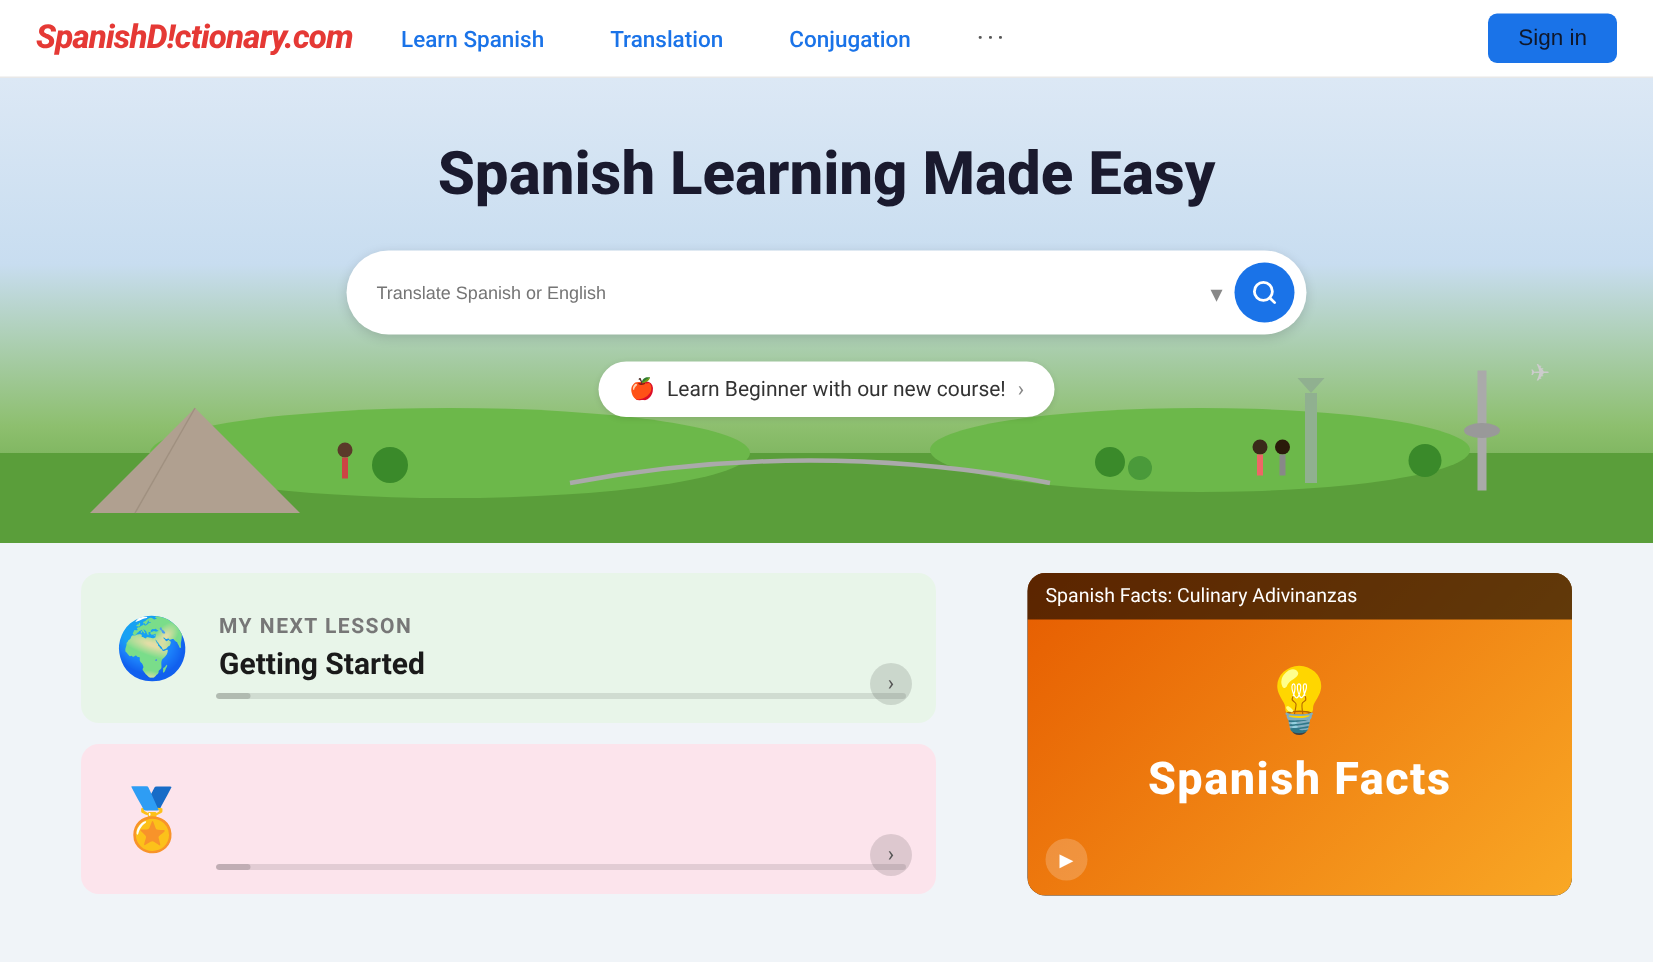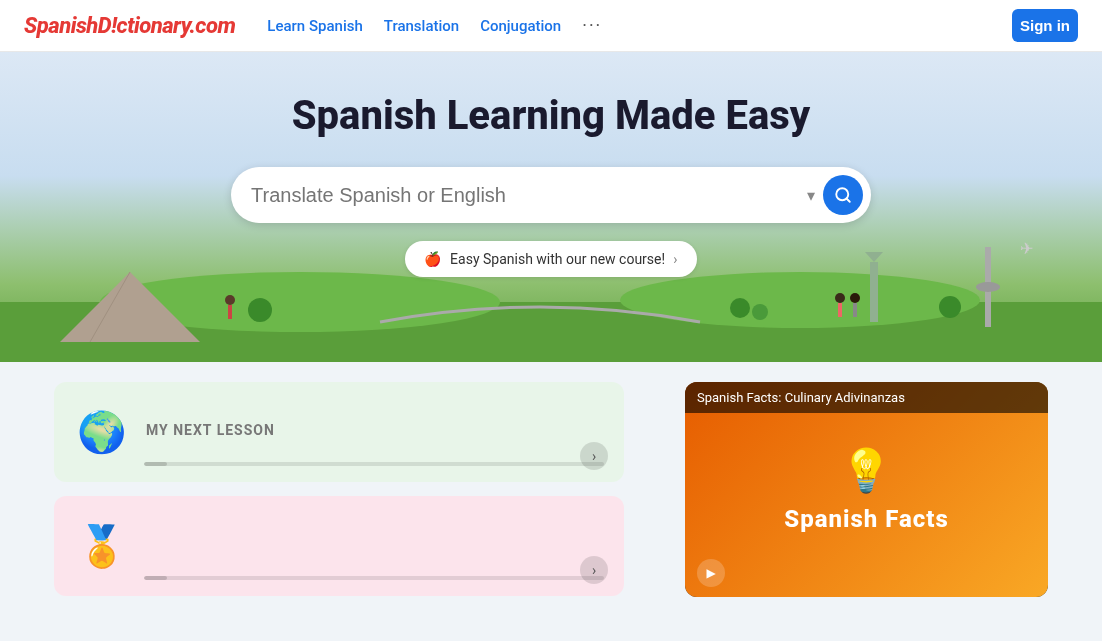--- a/index.html
+++ b/index.html
@@ -21,44 +21,44 @@
       font-weight: 800;
       color: #1a73e8;
       margin-right: 32px;
       letter-spacing: -0.5px;
       font-style: italic;
     }
     .navbar-logo span { color: #e53935; }
     .navbar-links {
       display: flex;
       align-items: center;
-      gap: 21px;
+      gap: 44px;
       flex: 1;
     }
     .navbar-link {
       font-size: 15px;
       color: #1a73e8;
       font-weight: 500;
       cursor: pointer;
       text-decoration: none;
     }
     .navbar-more {
       font-size: 18px;
       color: #555;
       cursor: pointer;
       letter-spacing: 2px;
     }
     .signin-btn {
       background: #1a73e8;
-      color: #ffffff;
+      color: #0f172a;
       border: none;
       border-radius: 6px;
-      padding: 8px 8px;
+      padding: 8px 20px;
       font-size: 15px;
-      font-weight: 700;
+      font-weight: 400;
       cursor: pointer;
     }
 
     
     .hero {
       position: relative;
       background: linear-gradient(180deg, #dce8f5 0%, #c8ddf0 40%, #8dbf6e 75%, #5a9e3a 100%);
       height: 310px;
       overflow: hidden;
       display: flex;
@@ -84,21 +84,21 @@
       padding: 8px 8px 8px 20px;
       width: 640px;
       box-shadow: 0 2px 8px rgba(0,0,0,0.15);
       z-index: 2;
       position: relative;
     }
     .search-input {
       flex: 1;
       border: none;
       outline: none;
-      font-size: 20px;
+      font-size: 12px;
       color: #888;
       background: transparent;
     }
     .search-dropdown {
       color: #888;
       margin-right: 8px;
       cursor: pointer;
       font-size: 16px;
     }
     .search-btn {
@@ -267,21 +267,21 @@
       display: flex;
       flex-direction: column;
       align-items: center;
       gap: 10px;
     }
     .video-icon {
       font-size: 42px;
       color: #fff;
     }
     .video-brand-text {
-      font-size: 24px;
+      font-size: 30px;
       font-weight: 800;
       color: #fff;
       letter-spacing: 1px;
     }
     .video-play-btn {
       position: absolute;
       bottom: 10px;
       left: 12px;
       width: 28px;
       height: 28px;
@@ -318,21 +318,21 @@
     <span class="search-dropdown">▾</span>
     <button class="search-btn">
       <svg width="18" height="18" viewBox="0 0 24 24" fill="none" stroke="white" stroke-width="2.5" stroke-linecap="round" stroke-linejoin="round">
         <circle cx="11" cy="11" r="8"></circle>
         <line x1="21" y1="21" x2="16.65" y2="16.65"></line>
       </svg>
     </button>
   </div>
   <div class="hero-cta">
     <span>🍎</span>
-    <span>Easy Spanish with our new course!</span>
+    <span>Learn Beginner with our new course!</span>
     <span class="hero-cta-arrow">›</span>
   </div>
 
   <svg class="hero-landscape" viewBox="0 0 1102 120" preserveAspectRatio="none" xmlns="http://www.w3.org/2000/svg">
 
     <rect x="0" y="60" width="1102" height="60" fill="#5a9e3a"></rect>
     <ellipse cx="300" cy="60" rx="200" ry="30" fill="#6cb84a"></ellipse>
     <ellipse cx="800" cy="58" rx="180" ry="28" fill="#6cb84a"></ellipse>
 
     <polygon points="60,100 130,30 200,100" fill="#b0a090"></polygon>
@@ -363,20 +363,21 @@
 </section>
 
 <div class="main-content">
 
   <div class="cards-column">
 
     <div class="lesson-card">
       <div class="card-icon">🌍</div>
       <div class="card-content">
         <div class="card-label">MY NEXT LESSON</div>
+        <div class="card-title">Getting Started</div>
       </div>
       <div class="card-progress">
         <div class="card-progress-bar" style="width:5%"></div>
       </div>
       <div class="card-next-btn">›</div>
     </div>
 
     <div class="quiz-card">
       <div class="card-icon">🏅</div>
       <div class="card-progress">

